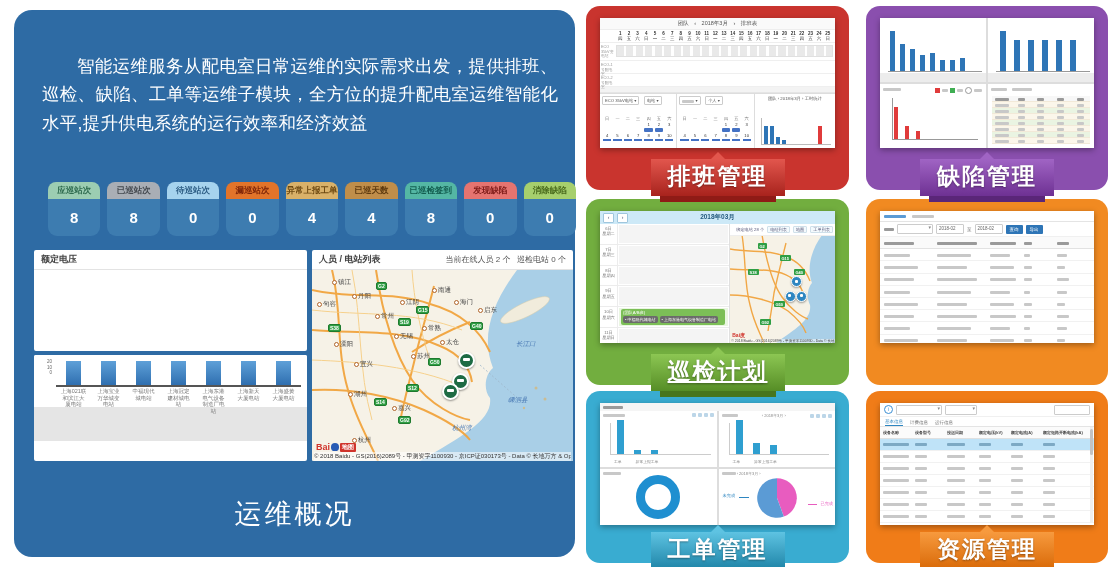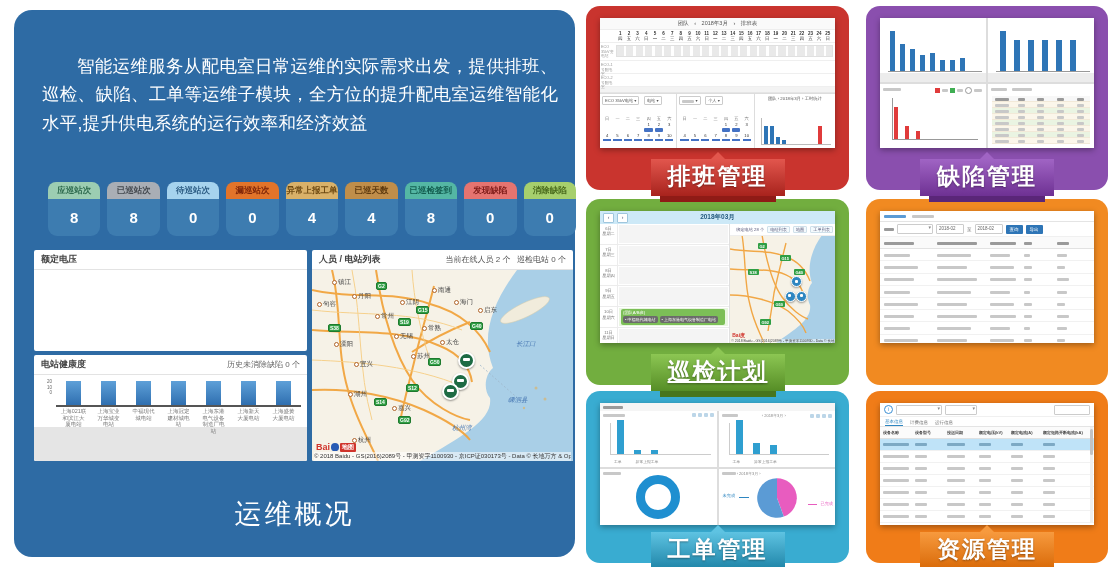--- a/index.html
+++ b/index.html
@@ -209,24 +209,20 @@
         </div>
       </div>
 
     <div class="card" id="cardDonut">
       <div class="card-h">
         <span class="card-title">额定电压</span>
       </div>
     </div>
 
     <div class="card" id="cardHealth">
-      <div class="card-h">
-        <span class="card-title">电站健康度</span>
-        <span class="card-note">历史未消除缺陷 0 个</span>
-      </div>
       <div class="body">
         <div id="healthBand"></div>
         <div id="healthTicks">
             <div>20</div>
             <div>10</div>
             <div>0</div>
           </div>
         <div id="healthPlot">
             <div class="hbar" style="height: 24px;"></div>
             <div class="hbar" style="height: 24px;"></div>

